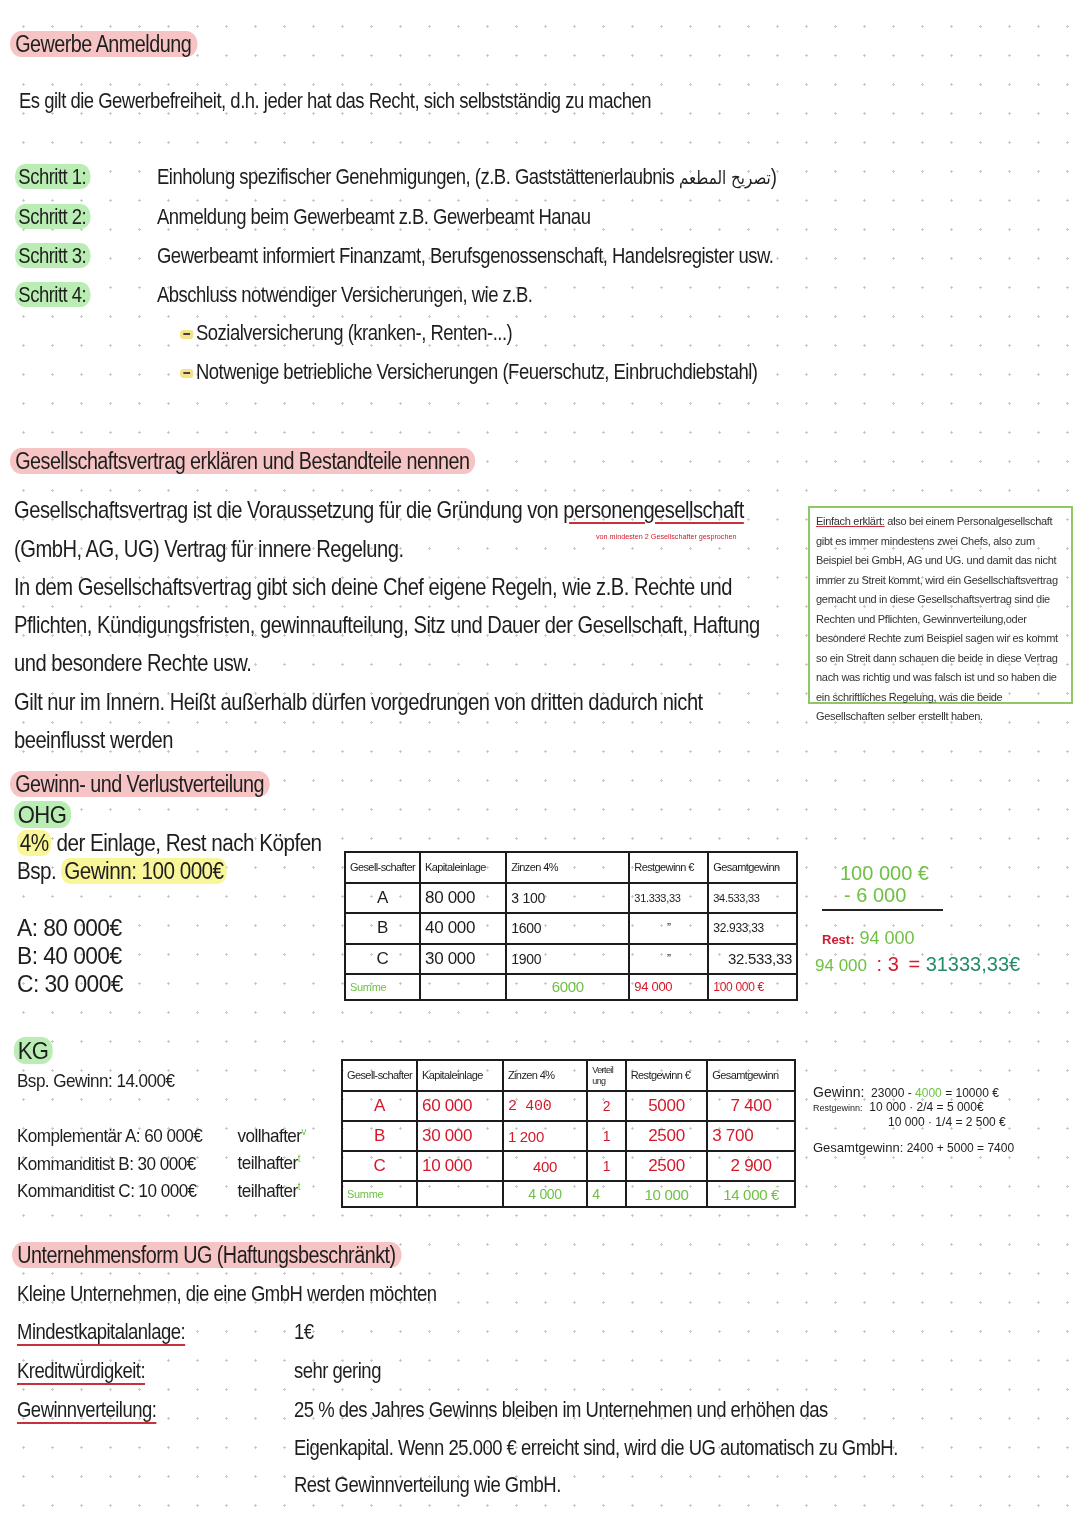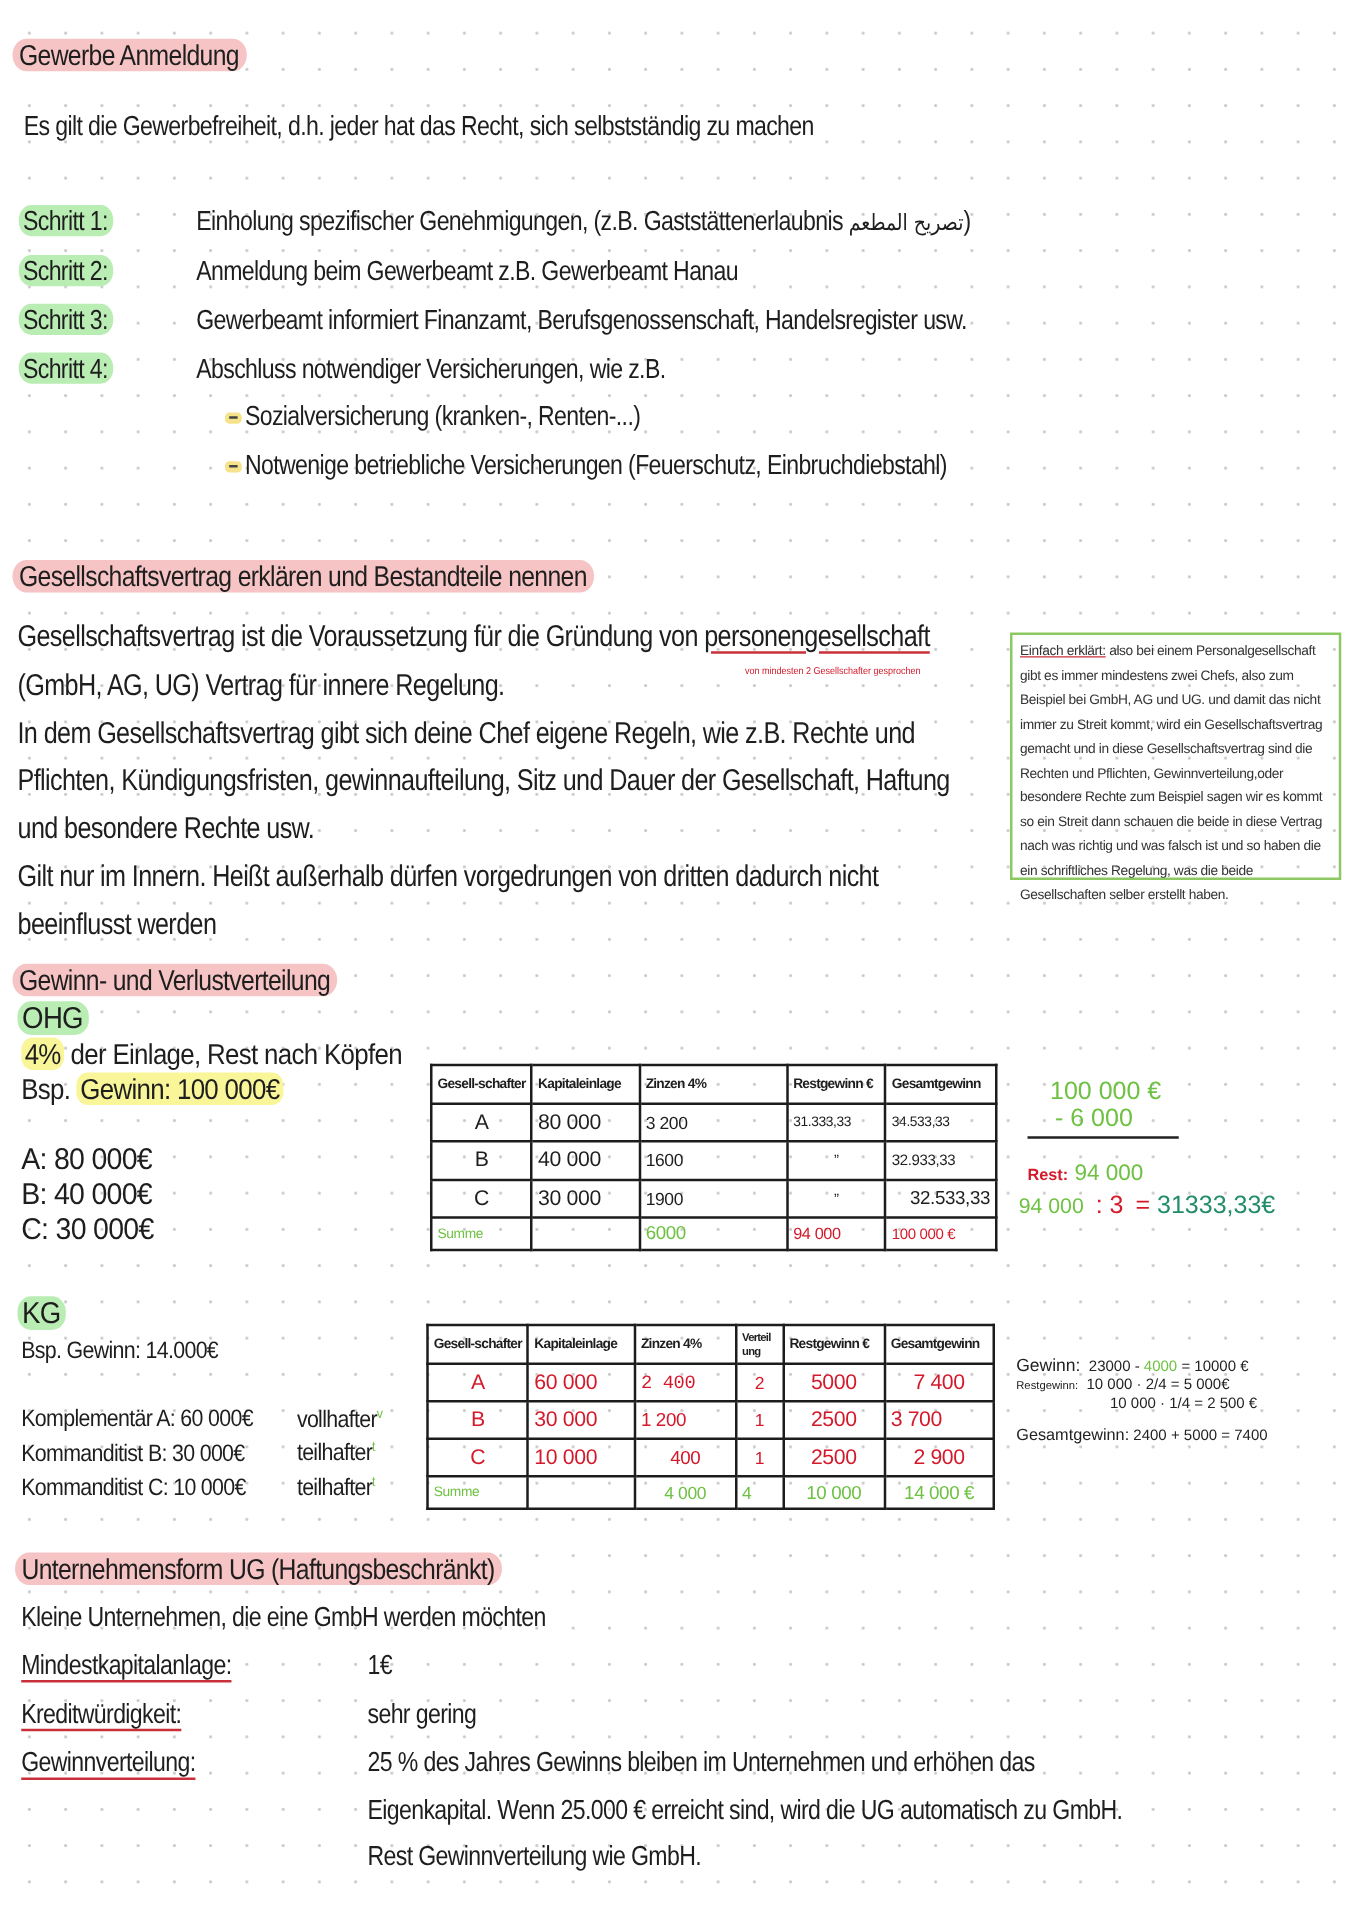--- a/index.html
+++ b/index.html
@@ -26,21 +26,21 @@
   .ul-red { text-decoration: underline; text-decoration-color: #c9313a; text-underline-offset: 4px; }
   .ul-black { text-decoration: underline; text-decoration-color: #c9313a; text-decoration-thickness: 1.5px; text-underline-offset: 5px; }
 
   
   .explain-box { left: 808px; top: 506px; width: 265px; height: 198px; border: 2.5px solid #8dc963; padding: 4px 6px; font-size: 11px; line-height: 19.5px; color: #333; }
   .explain-box .lbl { color: #333; text-decoration: underline; text-decoration-color: #c9313a; }
 
   
   table.hw { border-collapse: collapse; position: absolute; font-family: "Liberation Sans", sans-serif; }
   table.hw td, table.hw th { border: 2px solid #1c1c1c; font-weight: normal; padding: 0 4px; white-space: nowrap; overflow: hidden; }
-  table.hw th { font-size: 11px; letter-spacing: -0.6px; line-height: 11px; text-align: left; vertical-align: middle; font-weight: bold; }
+  table.hw th { font-size: 11px; letter-spacing: -0.6px; line-height: 11px; text-align: left; vertical-align: middle; }
   table.hw td { font-size: 17px; letter-spacing: -0.3px; }
   .green { color: #6ec142; }
   .red { color: #d3192a; }
   .teal { color: #238c6a; }
 
   .calc { font-family: "Liberation Sans", sans-serif; white-space: nowrap; }
 </style>
 </head>
 <body>
 
@@ -114,42 +114,42 @@
       <tr style="height:31px;">
     <th style="width:60px;">Gesell-schafter</th>
     <th style="width:88px;">Kapitaleinlage</th>
     <th style="width:130px;">Zinzen 4%</th>
     <th style="width:80px;">Restgewinn €</th>
     <th style="width:90px;">Gesamtgewinn</th>
   </tr>
   <tr>
     <td style="text-align:center;">A</td>
     <td>80 000</td>
-    <td style="font-size:14px;">3 200</td>
+    <td style="font-size:14px;">3 100</td>
     <td style="font-size:11px;">31.333,33</td>
     <td style="font-size:11px;">34.533,33</td>
   </tr>
   <tr>
     <td style="text-align:center;">B</td>
     <td>40 000</td>
     <td style="font-size:14px;">1600</td>
     <td style="text-align:center; font-size:12px;">”</td>
     <td style="font-size:12px;">32.933,33</td>
   </tr>
   <tr>
     <td style="text-align:center;">C</td>
     <td>30 000</td>
     <td style="font-size:14px;">1900</td>
     <td style="text-align:center; font-size:12px;">”</td>
     <td style="font-size:15px; text-align:right;">32.533,33</td>
   </tr>
   <tr>
     <td class="green" style="font-size:11px;">Summe</td>
     <td></td>
-    <td class="green" style="font-size:15px; text-align:left;">6000</td>
+    <td class="green" style="font-size:15px; text-align:center;">6000</td>
     <td class="red" style="font-size:13px;">94 000</td>
     <td class="red" style="font-size:12px;">100 000 €</td>
   </tr>
 </tbody>
   </table>
 
 <div class="abs calc green" style="left:840px; top:862px; font-size:20px;">100 000 €</div>
 <div class="abs calc green" style="left:844px; top:884px; font-size:20px;">- 6 000</div>
 <div class="abs" style="left:822px; top:909px; width:121px; height:2px; background:#222;"></div>
 <div class="abs calc" style="left:822px; top:912px; font-size:18px;margin-top:16px;">

